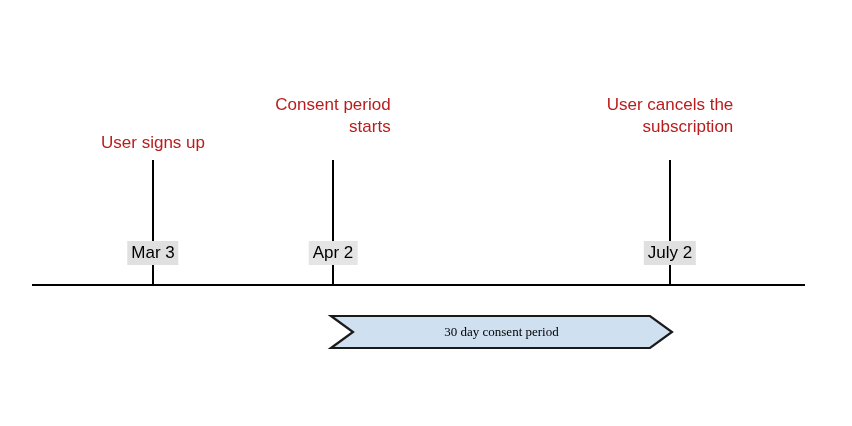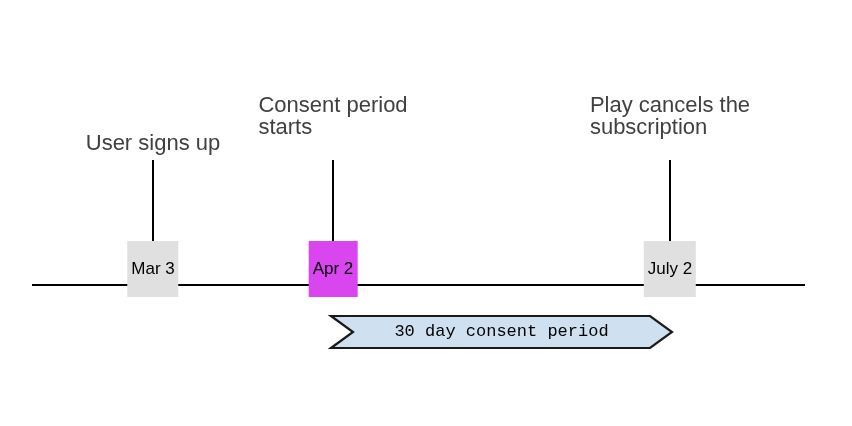--- a/index.html
+++ b/index.html
@@ -15,44 +15,44 @@
     overflow: hidden;
     font-family: "Liberation Sans", sans-serif;
   }
   #stage svg {
     position: absolute;
     left: 0;
     top: 0;
   }
   .evt-label {
     position: absolute;
-    text-align: left;
+    text-align: right;
     font-family: "Liberation Sans", sans-serif;
-    font-size: 22px;
+    font-size: 17px;
     line-height: 22px;
-    color: #404040;
+    color: #b91c1c;
     white-space: pre-line;
     transform: translateX(-50%);
   }
   .date-label {
     position: absolute;
     font-family: "Liberation Sans", sans-serif;
     font-size: 17px;
     line-height: 22px;
     color: #000000;
     background: #e0e0e0;
-    padding: 17px 4px;
+    padding: 1px 4px;
     white-space: nowrap;
     transform: translateX(-50%);
     text-align: center;
   }
   .band-label {
     position: absolute;
-    font-family: Liberation Mono, monospace;
-    font-size: 17px;
+    font-family: Liberation Serif, serif;
+    font-size: 13px;
     line-height: 22px;
     color: #000000;
     white-space: nowrap;
     transform: translate(-50%, -50%);
   }
 </style>
 </head>
 <body>
 
 <div id="stage">
@@ -65,21 +65,21 @@
         <line x1="670" x2="670" y1="160" y2="285" stroke="#000000" stroke-width="2"></line>
       </g>
     <polygon id="band-shape" stroke-width="2.2" stroke-linejoin="miter" points="331,316 650,316 672,332 650,348 331,348 353,332" fill="#cfe0f1" stroke="#1a1a1a"></polygon>
   </svg>
 
   <div id="labels-layer">
       <div class="evt-label" style="left: 153px; top: 116px; margin-top: 16px;">User signs up</div>
       <div class="date-label" style="left: 153px; top: 241px; background: rgb(224, 224, 224);">Mar 3</div>
       <div class="evt-label" style="left: 333px; top: 94px;">Consent period
 starts</div>
-      <div class="date-label" style="left: 333px; top: 241px; background: #d946ef;">Apr 2</div>
-      <div class="evt-label" style="left: 670px; top: 94px;">Play cancels the
+      <div class="date-label" style="left: 333px; top: 241px; background: #e5e5e5;">Apr 2</div>
+      <div class="evt-label" style="left: 670px; top: 94px;">User cancels the
 subscription</div>
       <div class="date-label" style="left: 670px; top: 241px; background: rgb(224, 224, 224);">July 2</div>
     </div>
 
   <div class="band-label" id="band-label" style="left: 501.5px; top: 332px;">30 day consent period</div>
 
 </div>
 
 </body></html>

